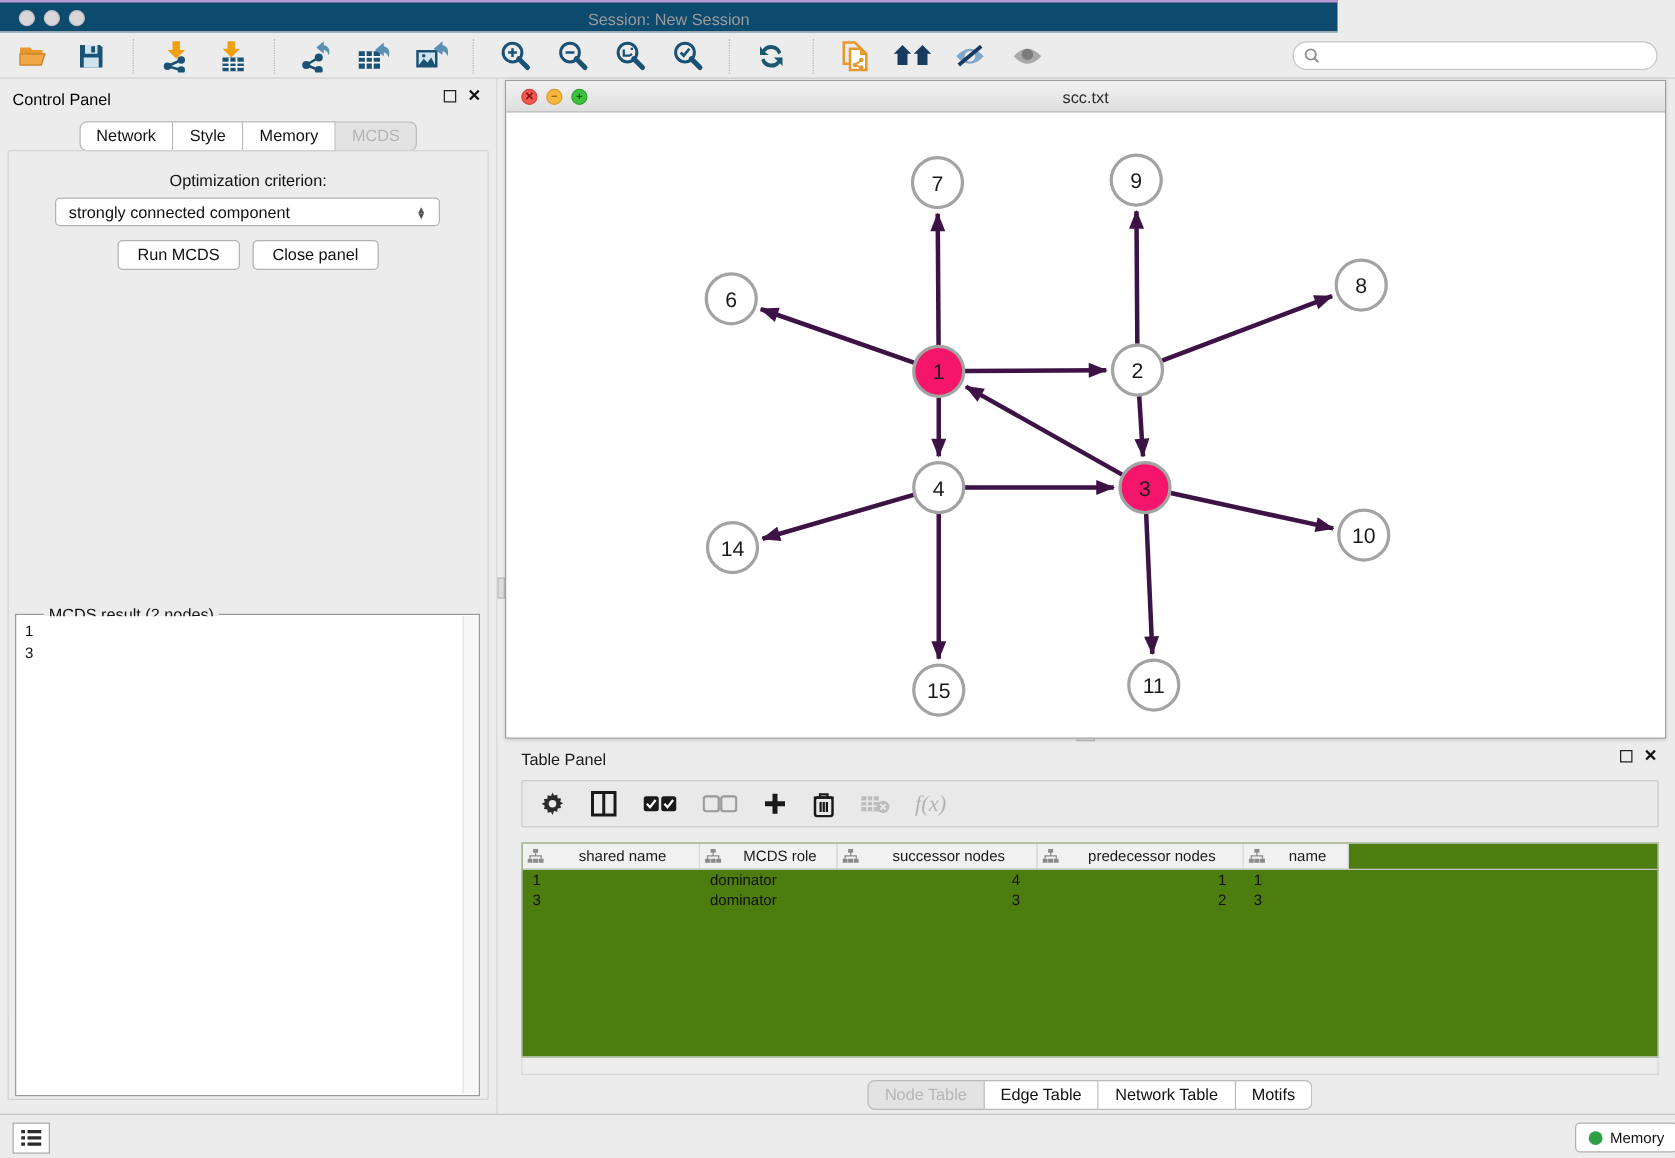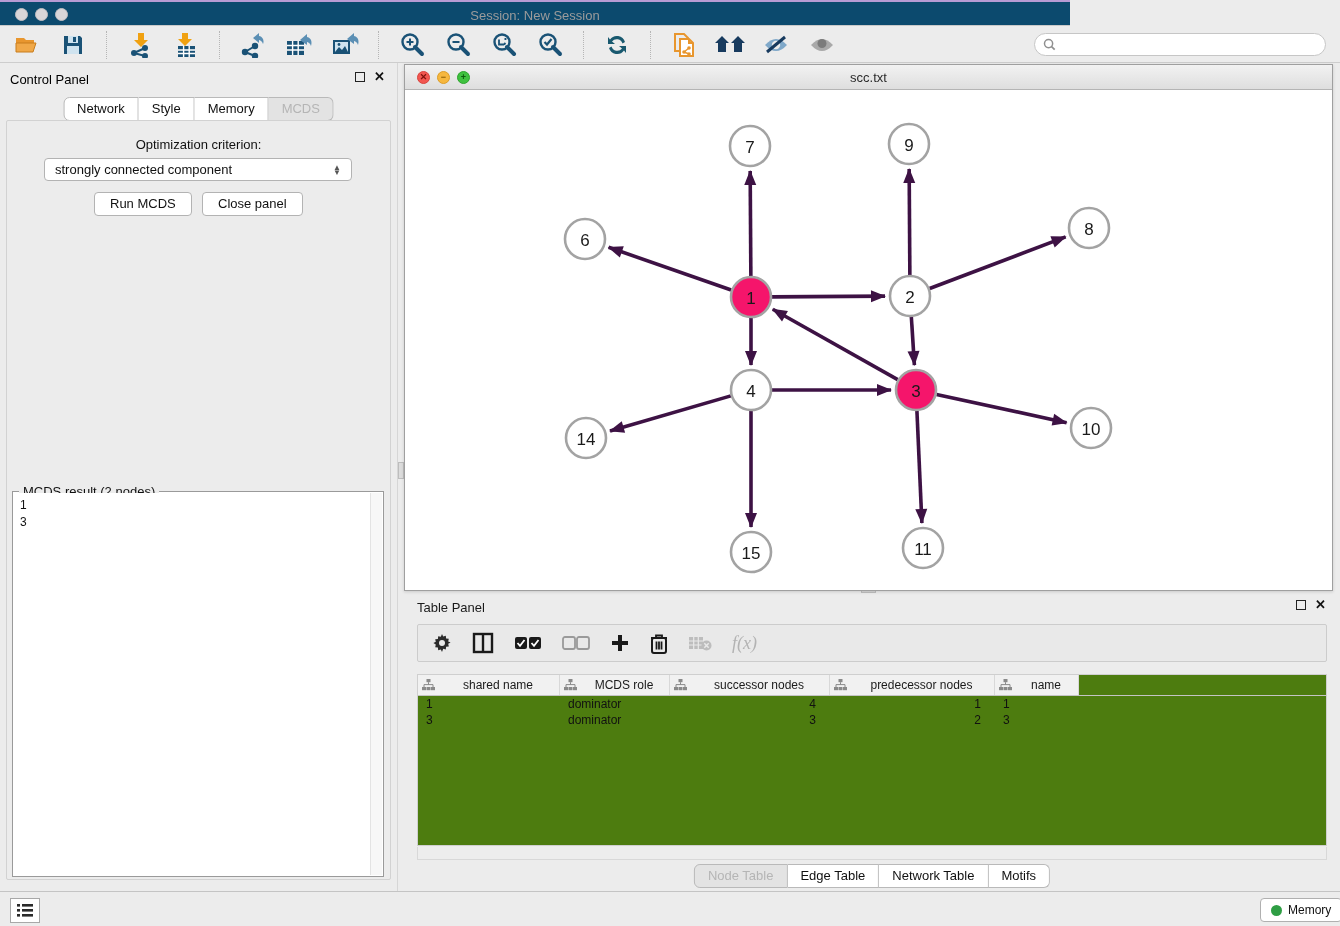--- a/index.html
+++ b/index.html
@@ -32,21 +32,21 @@
   .tabstrip .tab.selected { background:#e3e3e3; color:#b5b5b5; }
   #cp-tabs { top:34px; left:50%; transform:translateX(-50%); }
   #cp-body { left:6px; top:57px; width:385px; height:760px; border:1px solid #d2d2d2; border-radius:2px; }
   #opt-label { top:74px; width:100%; text-align:center; font-size:13px; color:#111; }
   #criterion-select { left:44px; top:95px; width:308px; height:23px; background:#fff; border:1px solid #b3b3b3; border-radius:4px; display:flex; align-items:center; font-size:13px; padding:0 10px; color:#111; }
   #criterion-select .chev { margin-left:auto; display:flex; flex-direction:column; line-height:5px; font-size:8px; color:#555; }
   .mac-btn { background:#fff; border:1px solid #b3b3b3; border-radius:4px; font-size:13px; color:#111; padding:3px 15px 4px; font-family:"Liberation Sans",sans-serif; }
   #run-btn { left:94px; top:129px; }
   #closepanel-btn { left:202px; top:129px; }
   #result-box { left:12px; top:428px; width:372px; height:386px; border:1px solid #9a9a9a; background:#fff; }
-  #result-legend { position:absolute; top:-8px; left:6px; background:#ececec; padding:0 4px; font-size:13px; color:#111; }
+  #result-legend { position:absolute; top:-8px; left:22px; background:#ececec; padding:0 4px; font-size:13px; color:#111; }
   #result-text { position:absolute; inset:1px 13px 1px 1px; background:#fff; font-size:12px; color:#111; padding:4px 6px; line-height:17px; white-space:pre; }
   #result-scroll { position:absolute; top:1px; right:1px; bottom:1px; width:12px; background:#f7f7f7; border-left:1px solid #e3e3e3; }
 
   
   #vsplit { left:397px; top:63px; width:7px; height:828px; background:#ececec; border-left:1px solid #d6d6d6; }
   #vsplit-grip { left:398px; top:462px; width:6px; height:17px; background:#dcdcdc; border:1px solid #bdbdbd; }
   #hsplit-grip { left:861px; top:587px; width:15px; height:6px; background:#d9d9d9; border:1px solid #c0c0c0; }
 
   
   #net-window { left:404px; top:64px; width:929px; height:527px; background:#fff; border:1px solid #9f9f9f; box-shadow:0 1px 3px rgba(0,0,0,.15); }

